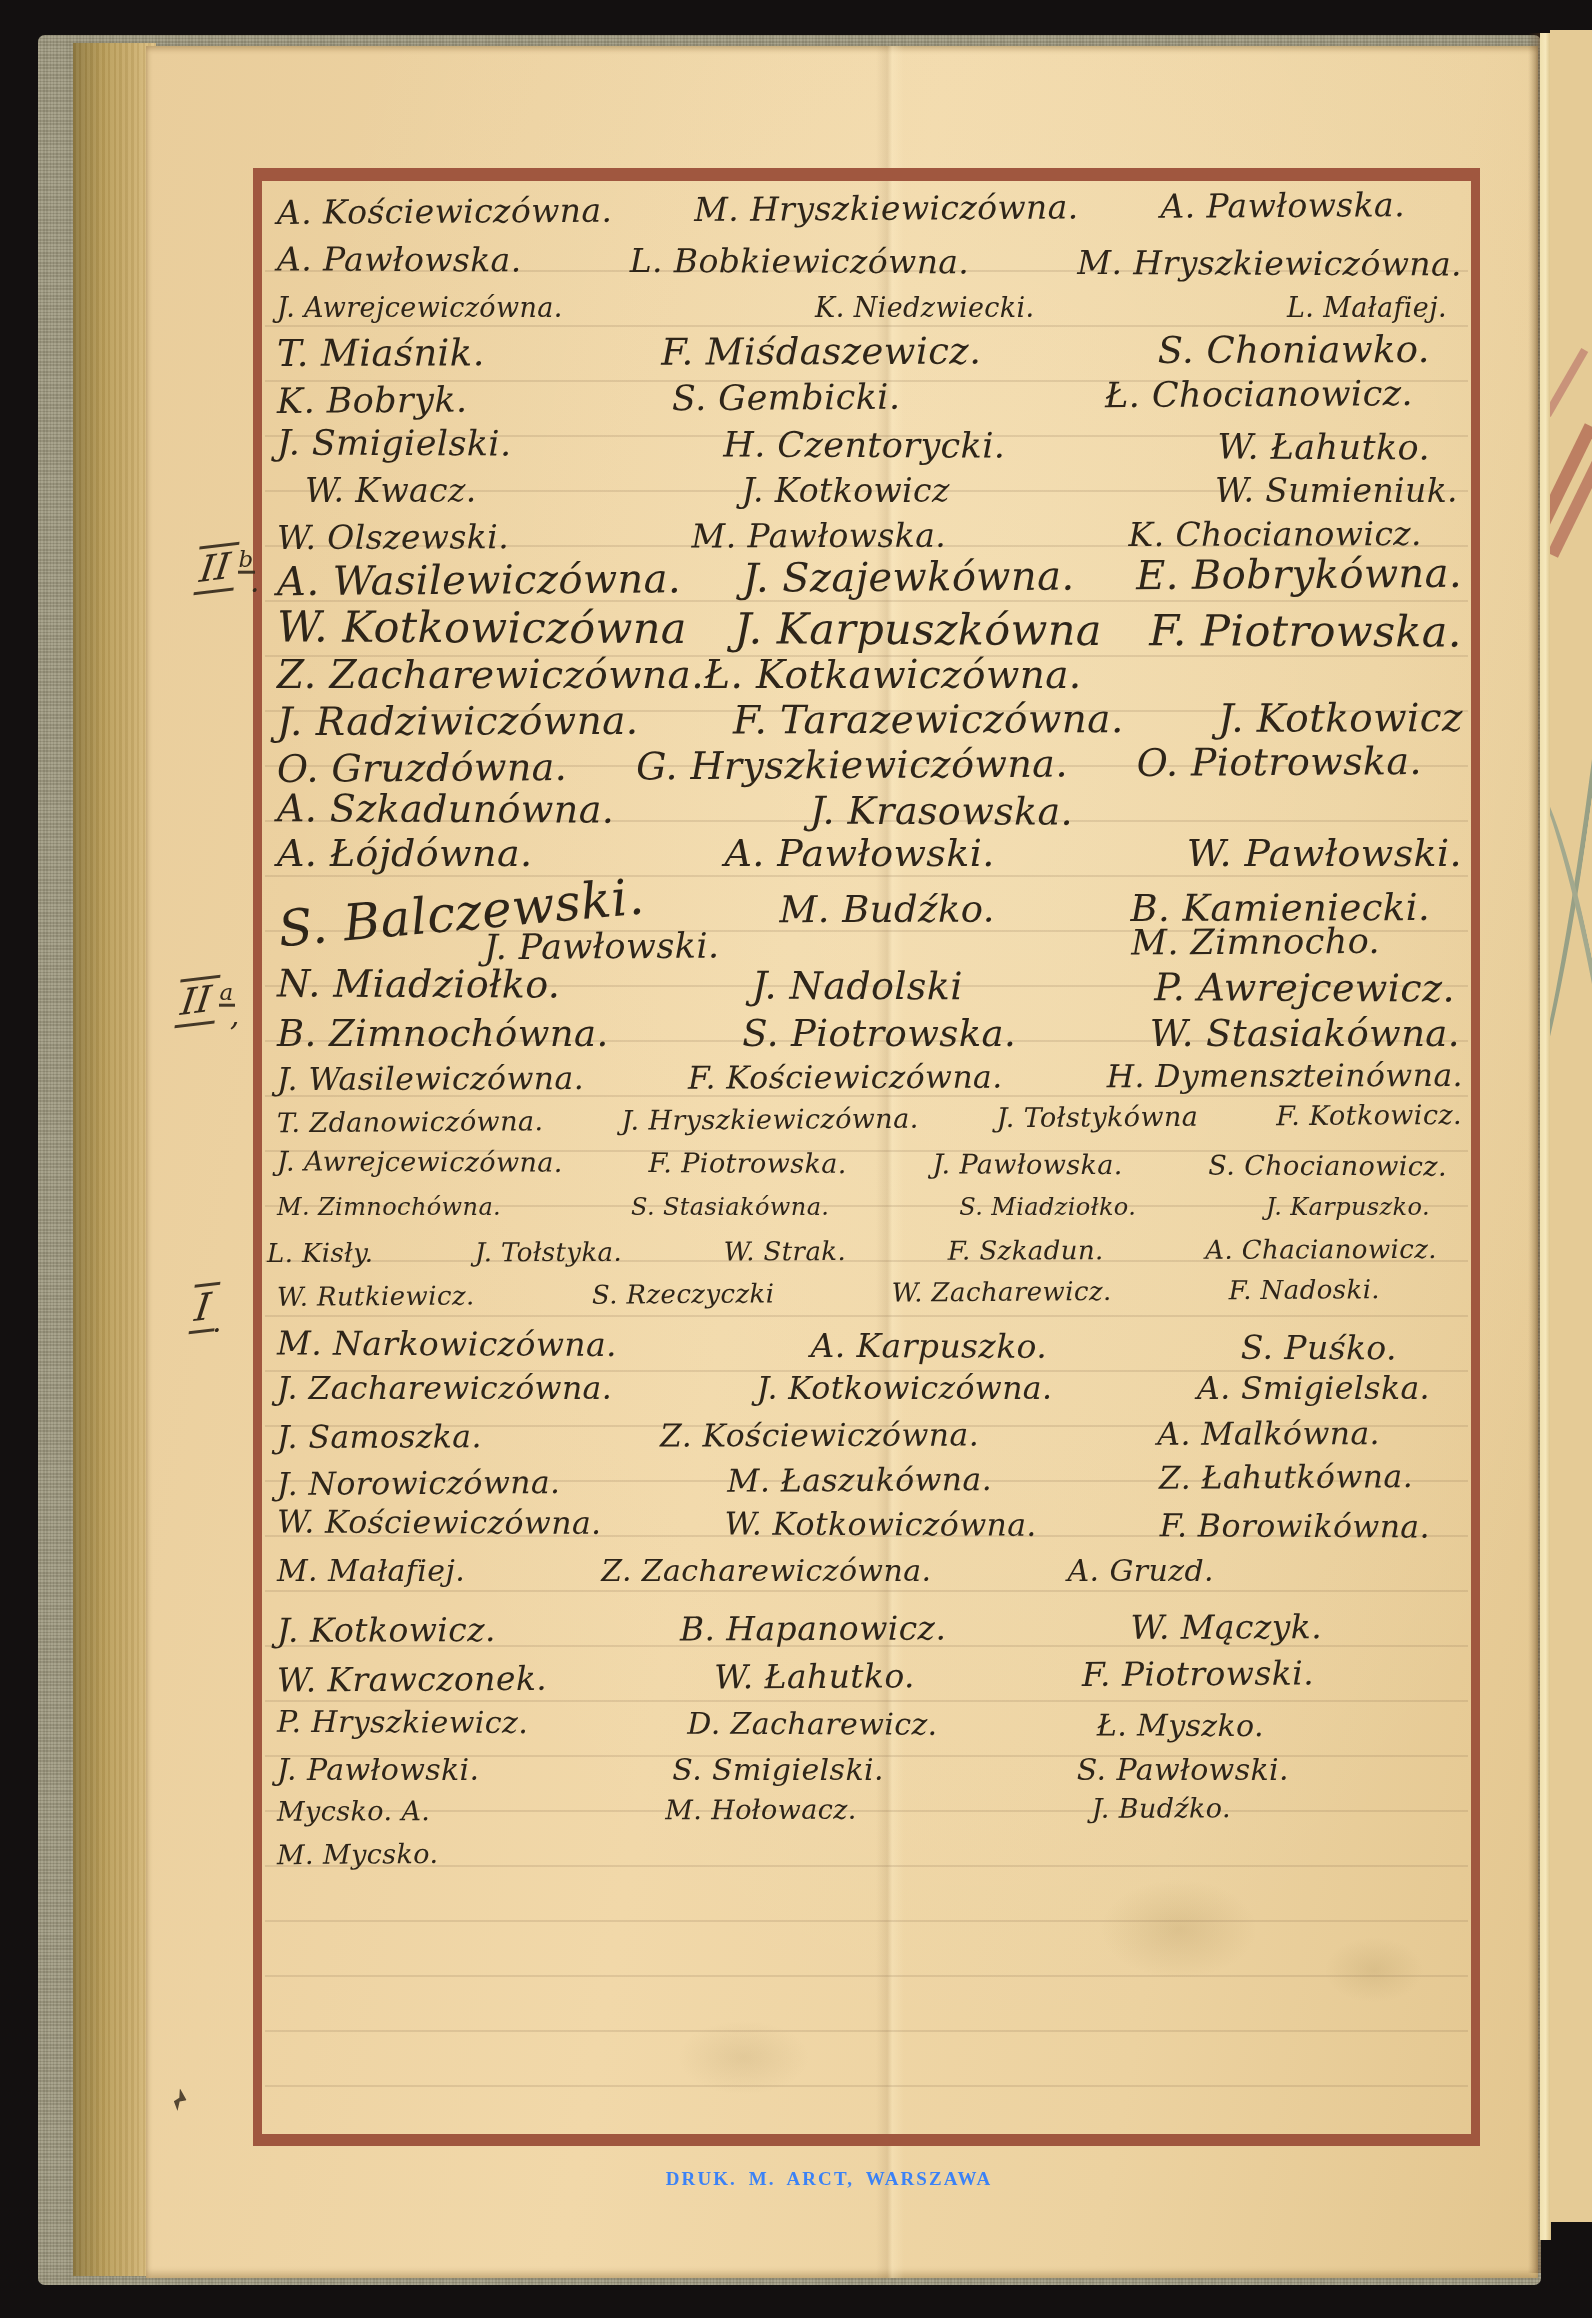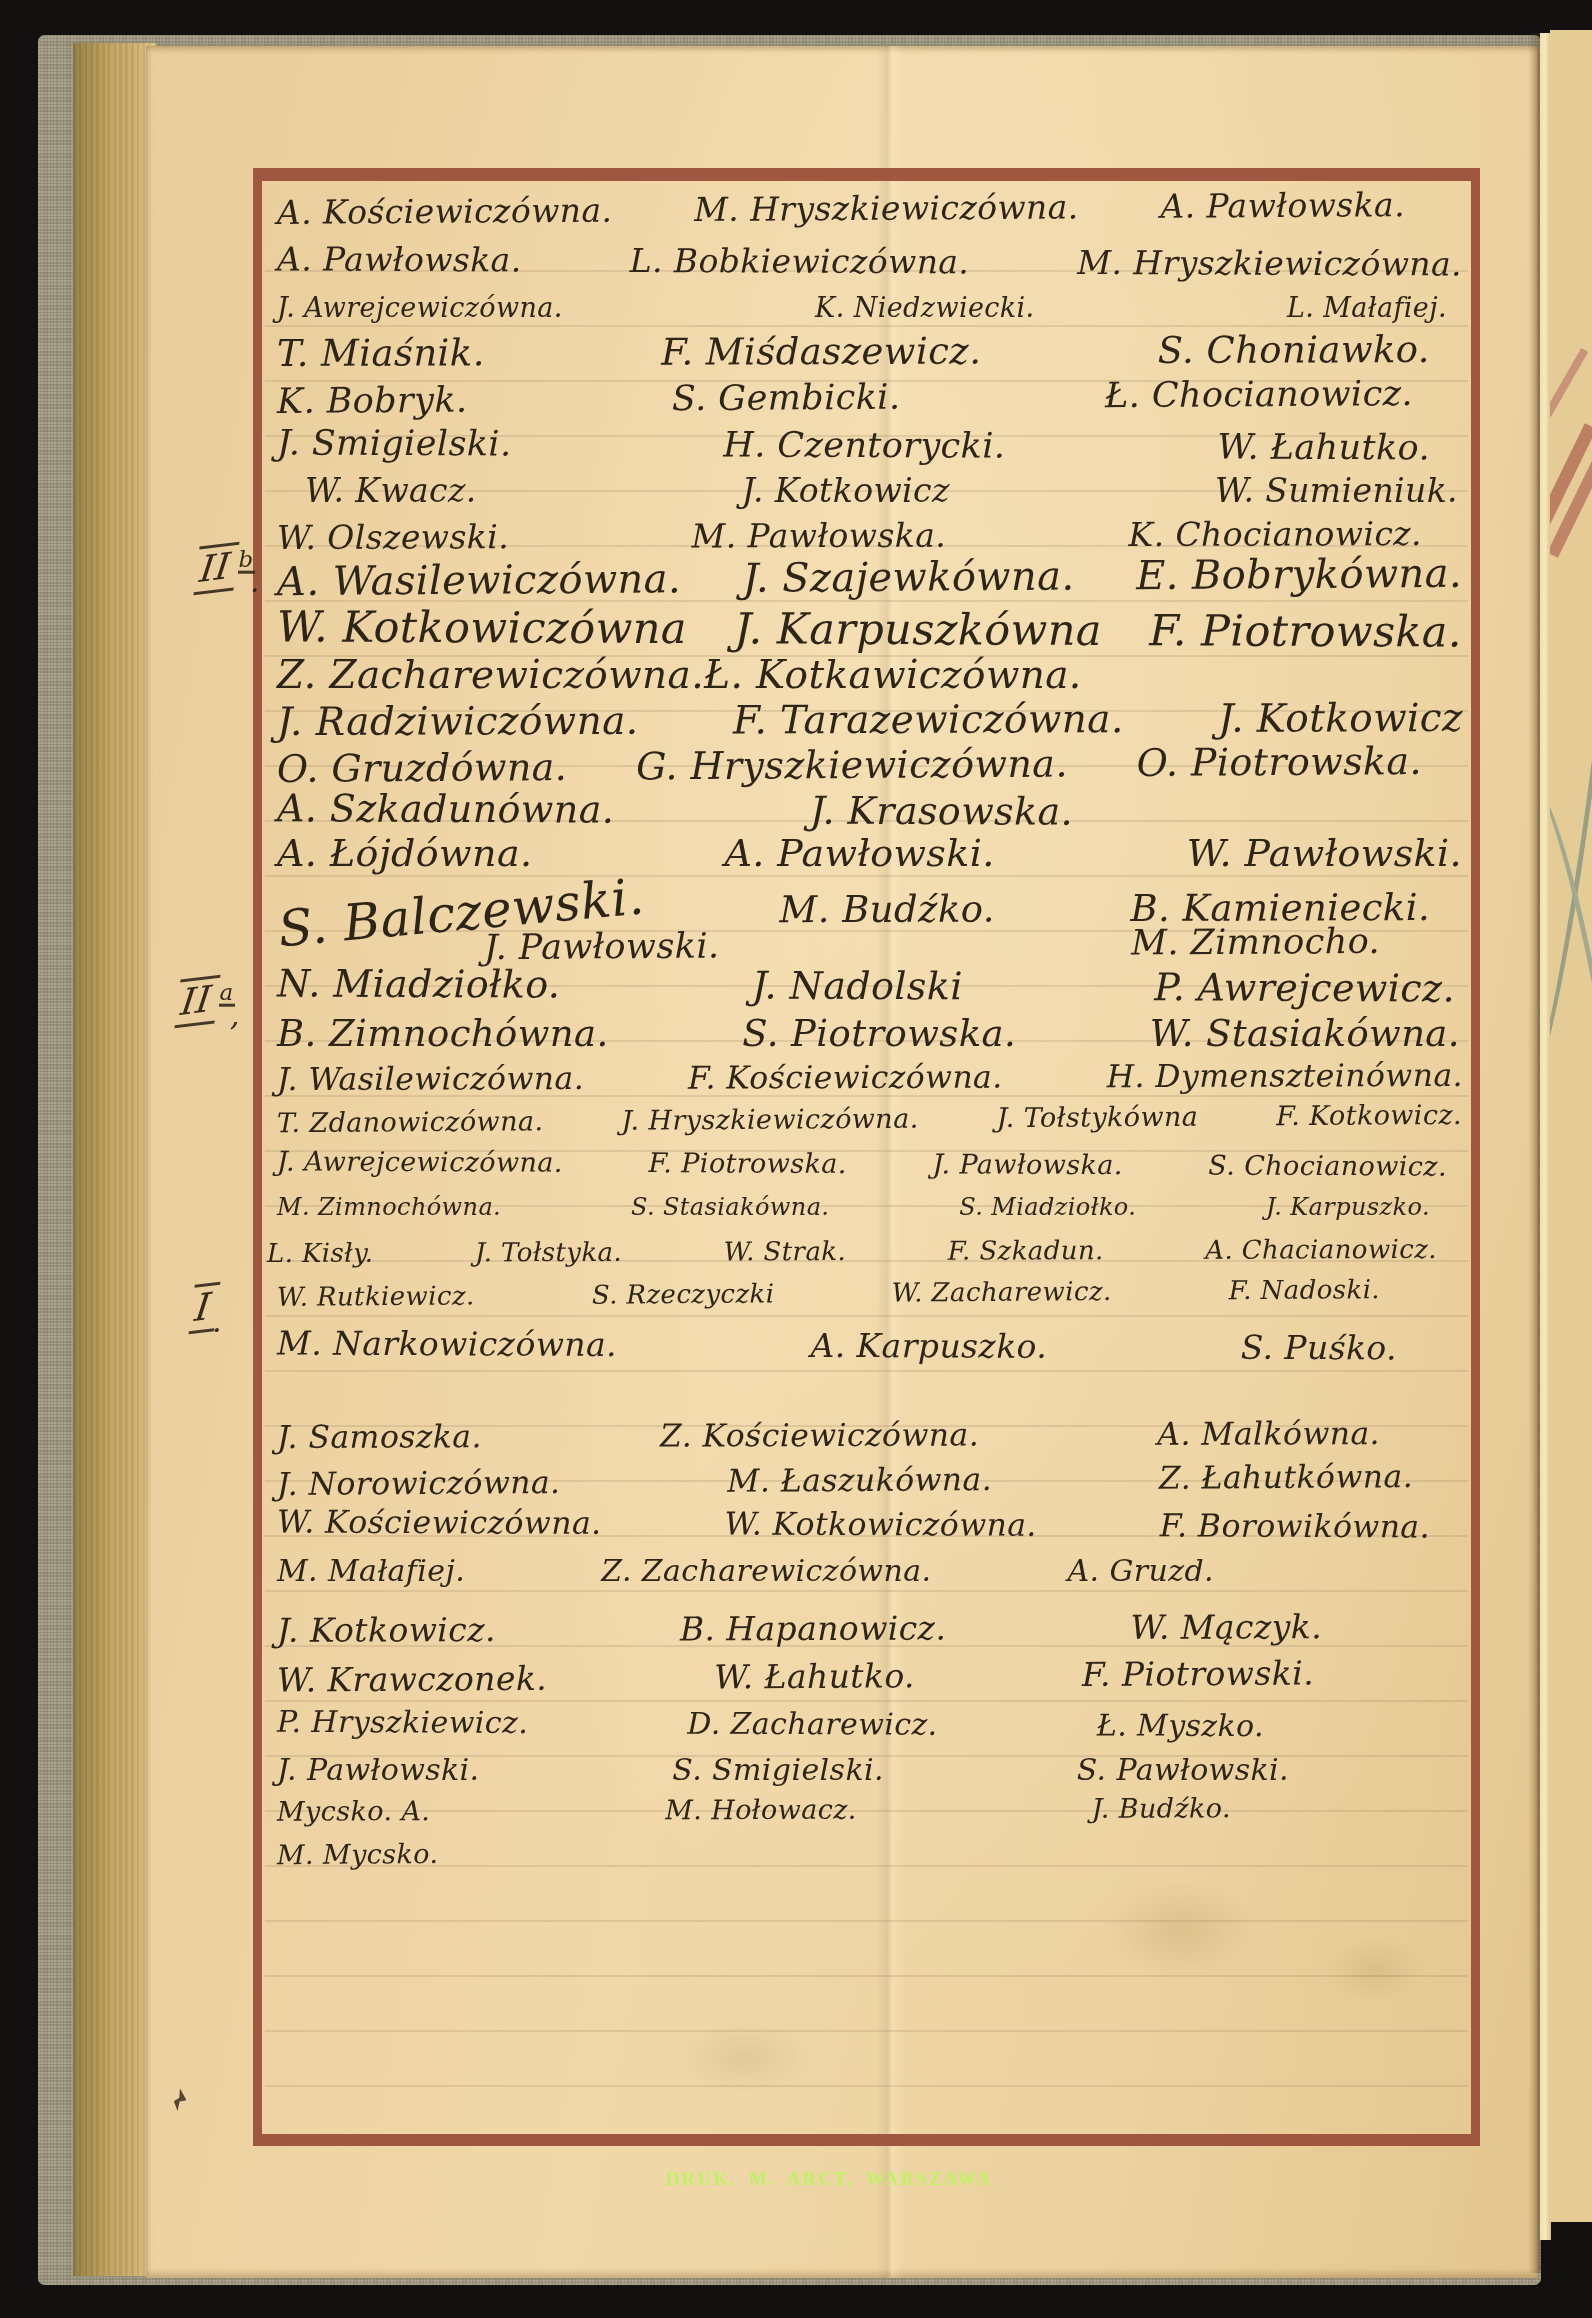--- a/index.html
+++ b/index.html
@@ -76,21 +76,21 @@
   .marker{position:absolute;color:#352a1c;font-style:italic;line-height:1;}
   .mnum{display:inline-block;border-top:3.3px solid rgba(53,42,28,.92);
         border-bottom:3.3px solid rgba(53,42,28,.92);padding:1.7px 6.6px 4.1px 3.3px;
         transform:skewX(-14deg) rotate(-7deg);}
   .msup{display:inline-block;font-size:.62em;border-bottom:3.3px solid rgba(53,42,28,.92);
         transform:translateY(-13.3px);margin-left:1.7px;padding:0 1.7px 0.8px 0.8px;}
   .msuffix{display:inline-block;font-size:.8em;transform:translate(-5px,11.6px);}
 
   
   .imprint{position:absolute;left:124px;top:2168px;width:1410px;text-align:center;
-    font-family:"Liberation Serif",serif;font-weight:bold;font-size:19px;color:#bef264;
+    font-family:"Liberation Serif",serif;font-weight:bold;font-size:19px;color:#3b82f6;
     letter-spacing:2.1px;word-spacing:5px;}
 
   
   .speck{position:absolute;left:173px;top:2090px;width:12.4px;height:20px;background:#3a2e20;
     clip-path:polygon(0 0,100% 30%,60% 55%,90% 100%,20% 70%,40% 40%);transform:rotate(35deg);
     opacity:.85;}
 </style>
 </head>
 <body>
 
@@ -243,20 +243,25 @@
       <div class="sig-row" style="top: 1278px; left: 0px; width: 1103px; font-size: 26px; transform: rotate(-0.4deg);">
         <span class="sig">W. Rutkiewicz.</span>
         <span class="sig">S. Rzeczyczki</span>
         <span class="sig">W. Zacharewicz.</span>
         <span class="sig">F. Nadoski.</span>
       </div>
       <div class="sig-row" style="top: 1326px; left: 0px; width: 1120px; font-size: 33px; transform: rotate(0.25deg);">
         <span class="sig">M. Narkowiczówna.</span>
         <span class="sig">A. Karpuszko.</span>
         <span class="sig">S. Puśko.</span>
+      </div>
+      <div class="sig-row" style="top: 1370px; left: 0px; width: 1153px; font-size: 31.5px; transform: rotate(0deg);">
+        <span class="sig">J. Zacharewiczówna.</span>
+        <span class="sig">J. Kotkowiczówna.</span>
+        <span class="sig">A. Smigielska.</span>
       </div>
       <div class="sig-row" style="top: 1417px; left: 0px; width: 1103px; font-size: 31.5px; transform: rotate(-0.2deg);">
         <span class="sig">J. Samoszka.</span>
         <span class="sig">Z. Kościewiczówna.</span>
         <span class="sig">A. Malkówna.</span>
       </div>
       <div class="sig-row" style="top: 1462px; left: 0px; width: 1136px; font-size: 31.5px; transform: rotate(-0.4deg);">
         <span class="sig">J. Norowiczówna.</span>
         <span class="sig">M. Łaszukówna.</span>
         <span class="sig">Z. Łahutkówna.</span>

